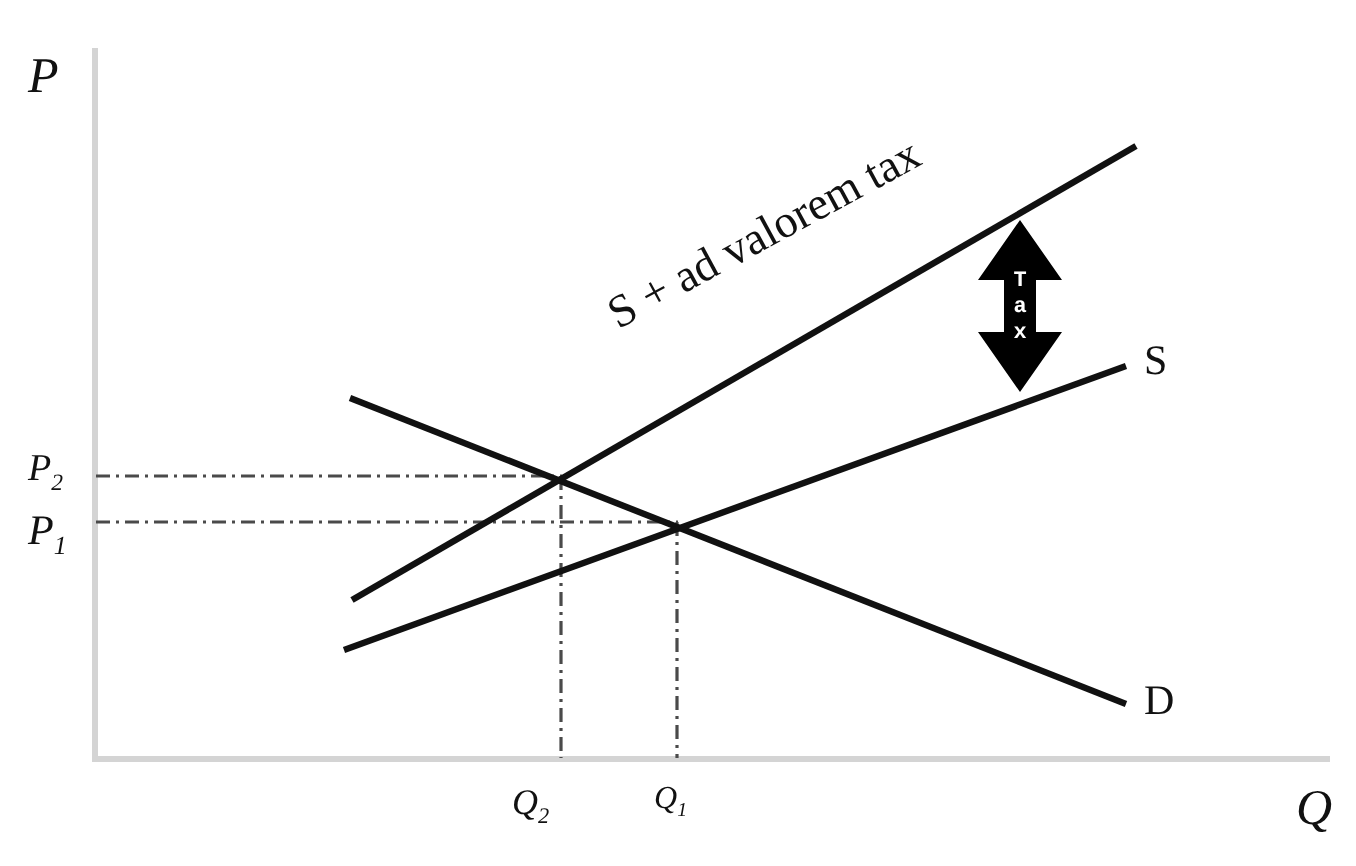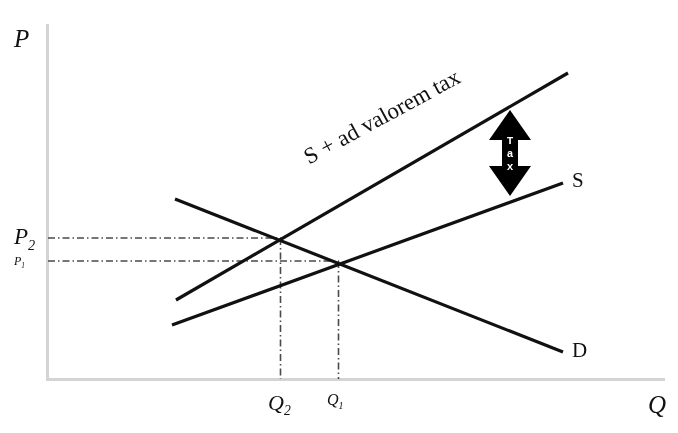--- a/index.html
+++ b/index.html
@@ -39,23 +39,23 @@
   }
   .curve-label {
     position: absolute;
     font-family: "Liberation Serif", "DejaVu Serif", serif;
     color: #111111;
     white-space: nowrap;
     line-height: 1;
   }
   #label-P  { left: 14px;  top: 26px;  font-size: 25px; }
   #label-Q  { left: 648px; top: 392px; font-size: 25px; }
-  #label-P2 { left: 14px;  top: 225px; font-size: 23px; }
-  #label-P1 { left: 14px;  top: 255px; font-size: 12px; }
-  #label-Q2 { left: 268px; top: 392px; font-size: 22px; }
+  #label-P2 { left: 14px;  top: 225px; font-size: 19px; }
+  #label-P1 { left: 14px;  top: 255px; font-size: 21px; }
+  #label-Q2 { left: 256px; top: 392px; font-size: 18px; }
   #label-Q1 { left: 327px; top: 392px; font-size: 16px; }
   #label-S  { left: 572px; top: 170px; font-size: 21px; }
   #label-D  { left: 572px; top: 340px; font-size: 21px; }
   #label-tax-curve {
     left: 300px;
     top: 148px;
     font-size: 23px;
     transform-origin: 0 0;
     transform: rotate(-28.5deg);
   }

